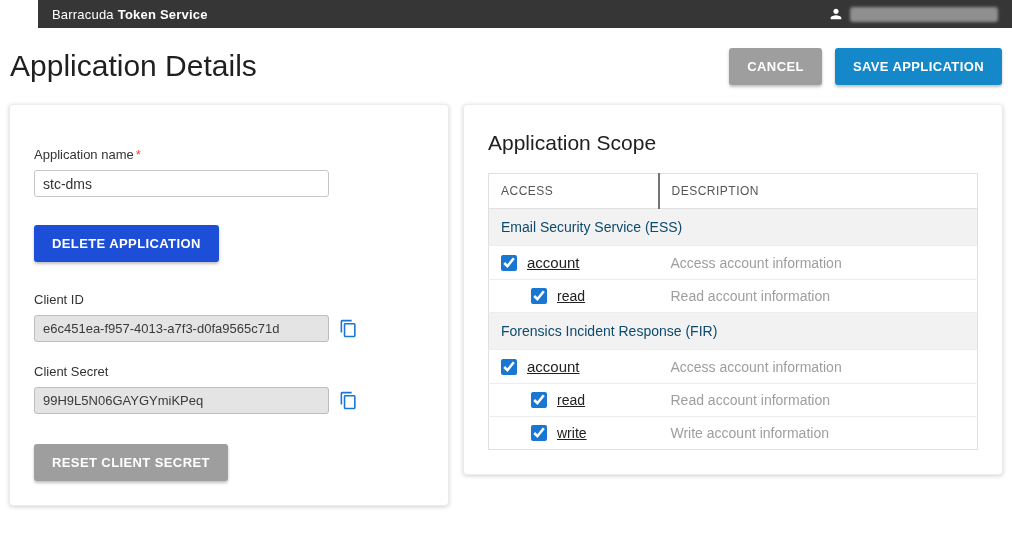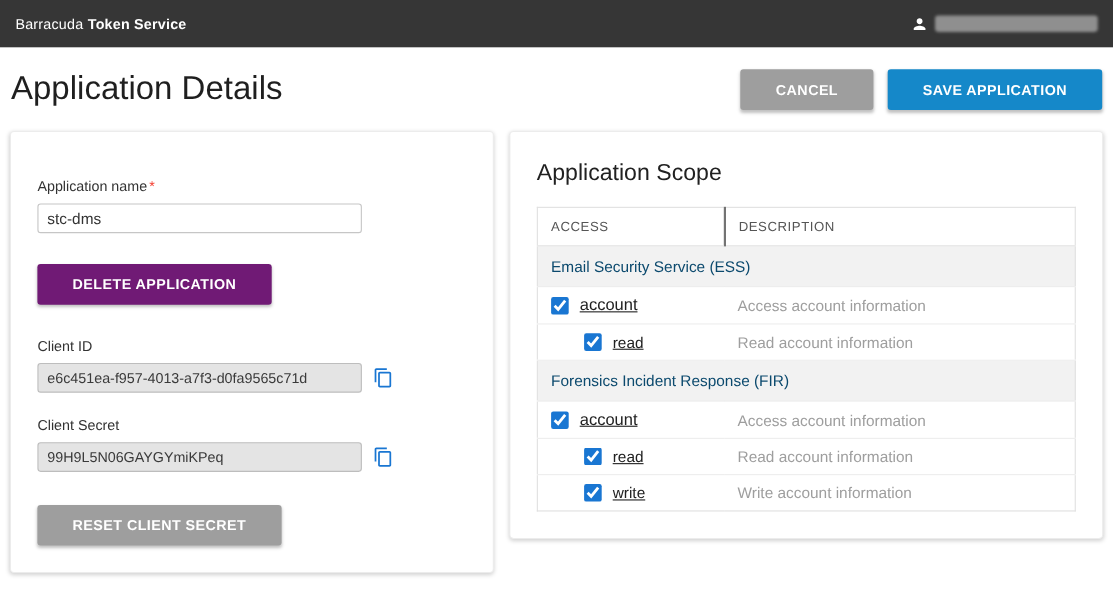--- a/index.html
+++ b/index.html
@@ -5,27 +5,28 @@
   * { box-sizing: border-box; margin: 0; padding: 0; }
   html, body { width: 1012px; height: 545px; overflow: hidden; }
   body {
     font-family: "Liberation Sans", "DejaVu Sans", sans-serif;
     background: #ffffff;
     color: #212121;
   }
 
   
   .topbar {
-    height: 43px;
+    height: 28px;
     background: #363636;
     display: flex;
     align-items: center;
     justify-content: space-between;
     padding: 0 14px;
     color: #ffffff;
+    margin-left: 38px;
   }
   .brand { font-size: 13px; letter-spacing: .2px; }
   .brand .product { font-weight: bold; margin-left: 4px; }
   .userbox { display: flex; align-items: center; gap: 6px; }
   .redacted {
     width: 148px; height: 15px;
     background: #8f8f8f;
     border-radius: 3px;
     filter: blur(1.5px);
   }
@@ -37,32 +38,32 @@
     justify-content: space-between;
     padding: 0 10px;
     height: 76px;
   }
   .page-title { font-size: 30px; font-weight: 400; color: #1f1f1f; }
   .head-actions { display: flex; gap: 13px; }
   .btn {
     border: none;
     border-radius: 3px;
     height: 37px;
-    padding: 0 32px;
+    padding: 0 18px;
     font-family: "Liberation Sans", sans-serif;
     font-size: 13px;
     font-weight: bold;
     letter-spacing: .4px;
     color: #ffffff;
     cursor: pointer;
     box-shadow: 0 2px 3px rgba(0,0,0,.25);
   }
   .btn-gray  { background: #9e9e9e; }
   .btn-blue  { background: #1588c9; }
-  .btn-red   { background: #701a75; }
+  .btn-red   { background: #1d4ed8; }
 
   
   .main {
     display: flex;
     align-items: flex-start;
     gap: 14px;
     padding: 0 9px;
   }
   .card {
     background: #ffffff;

